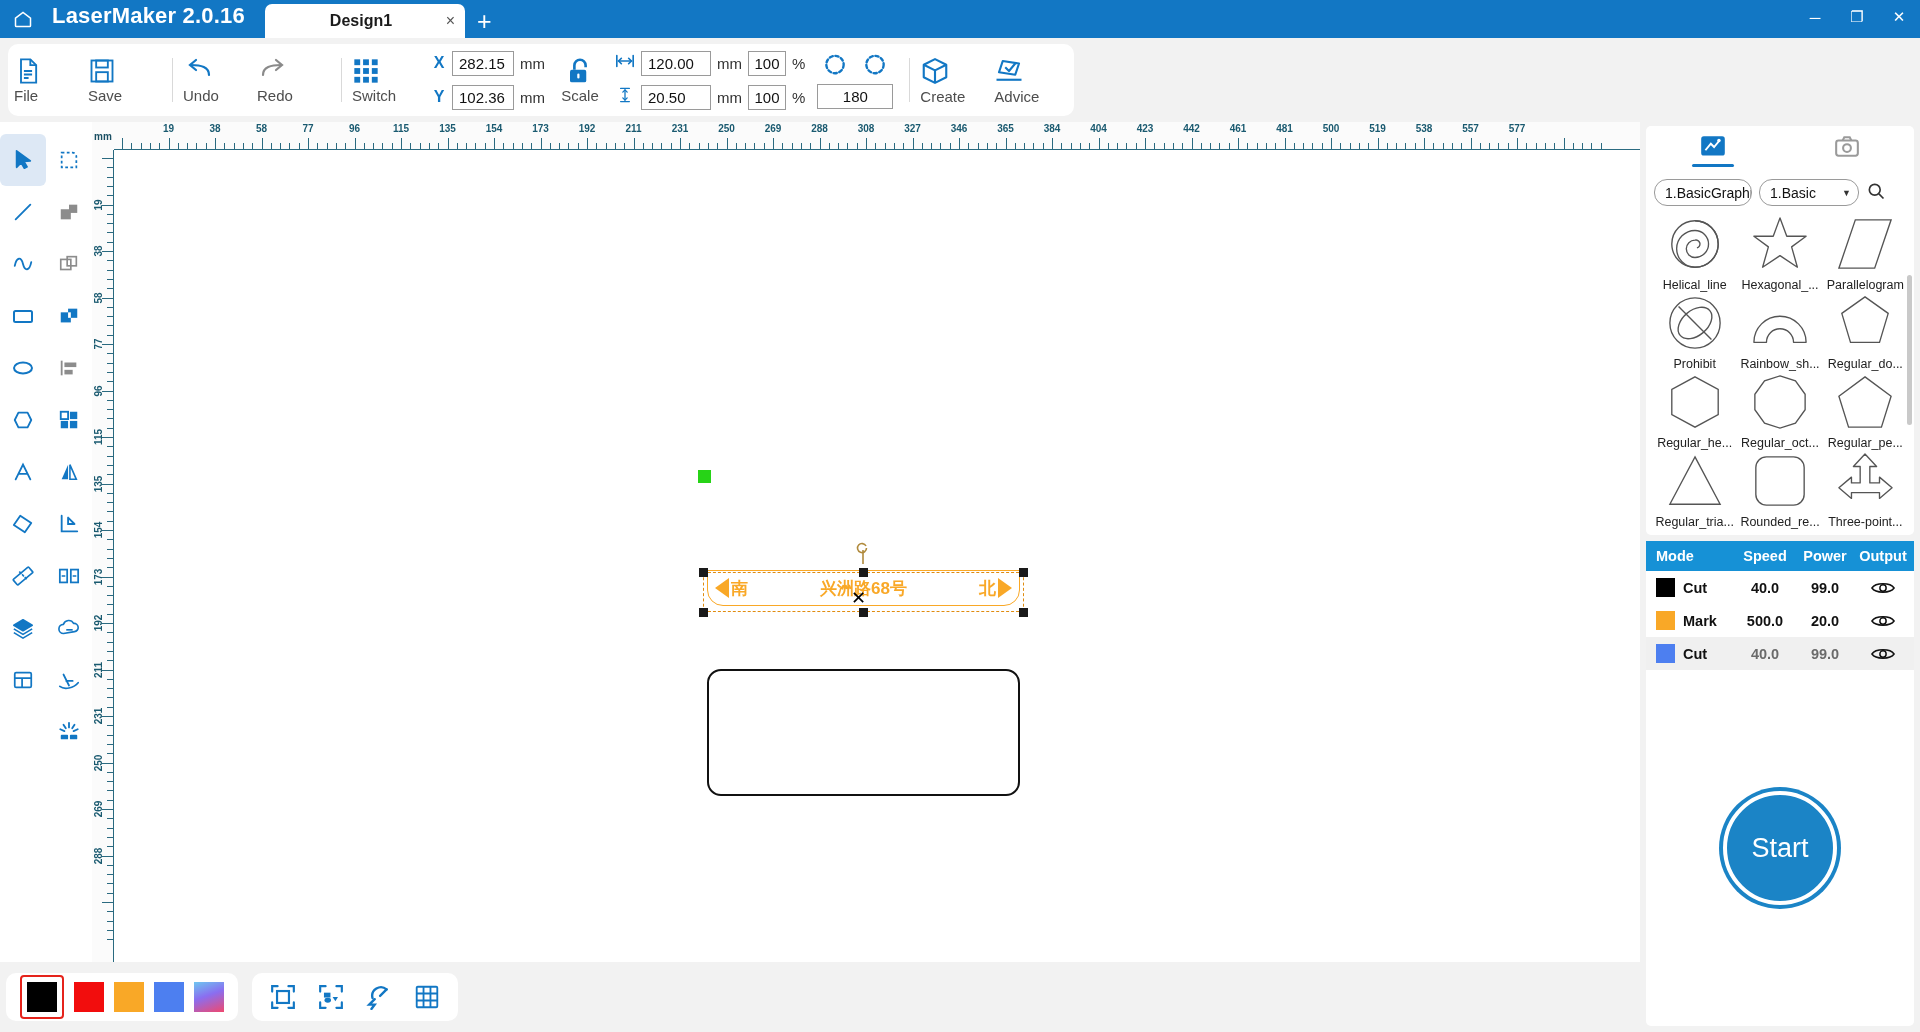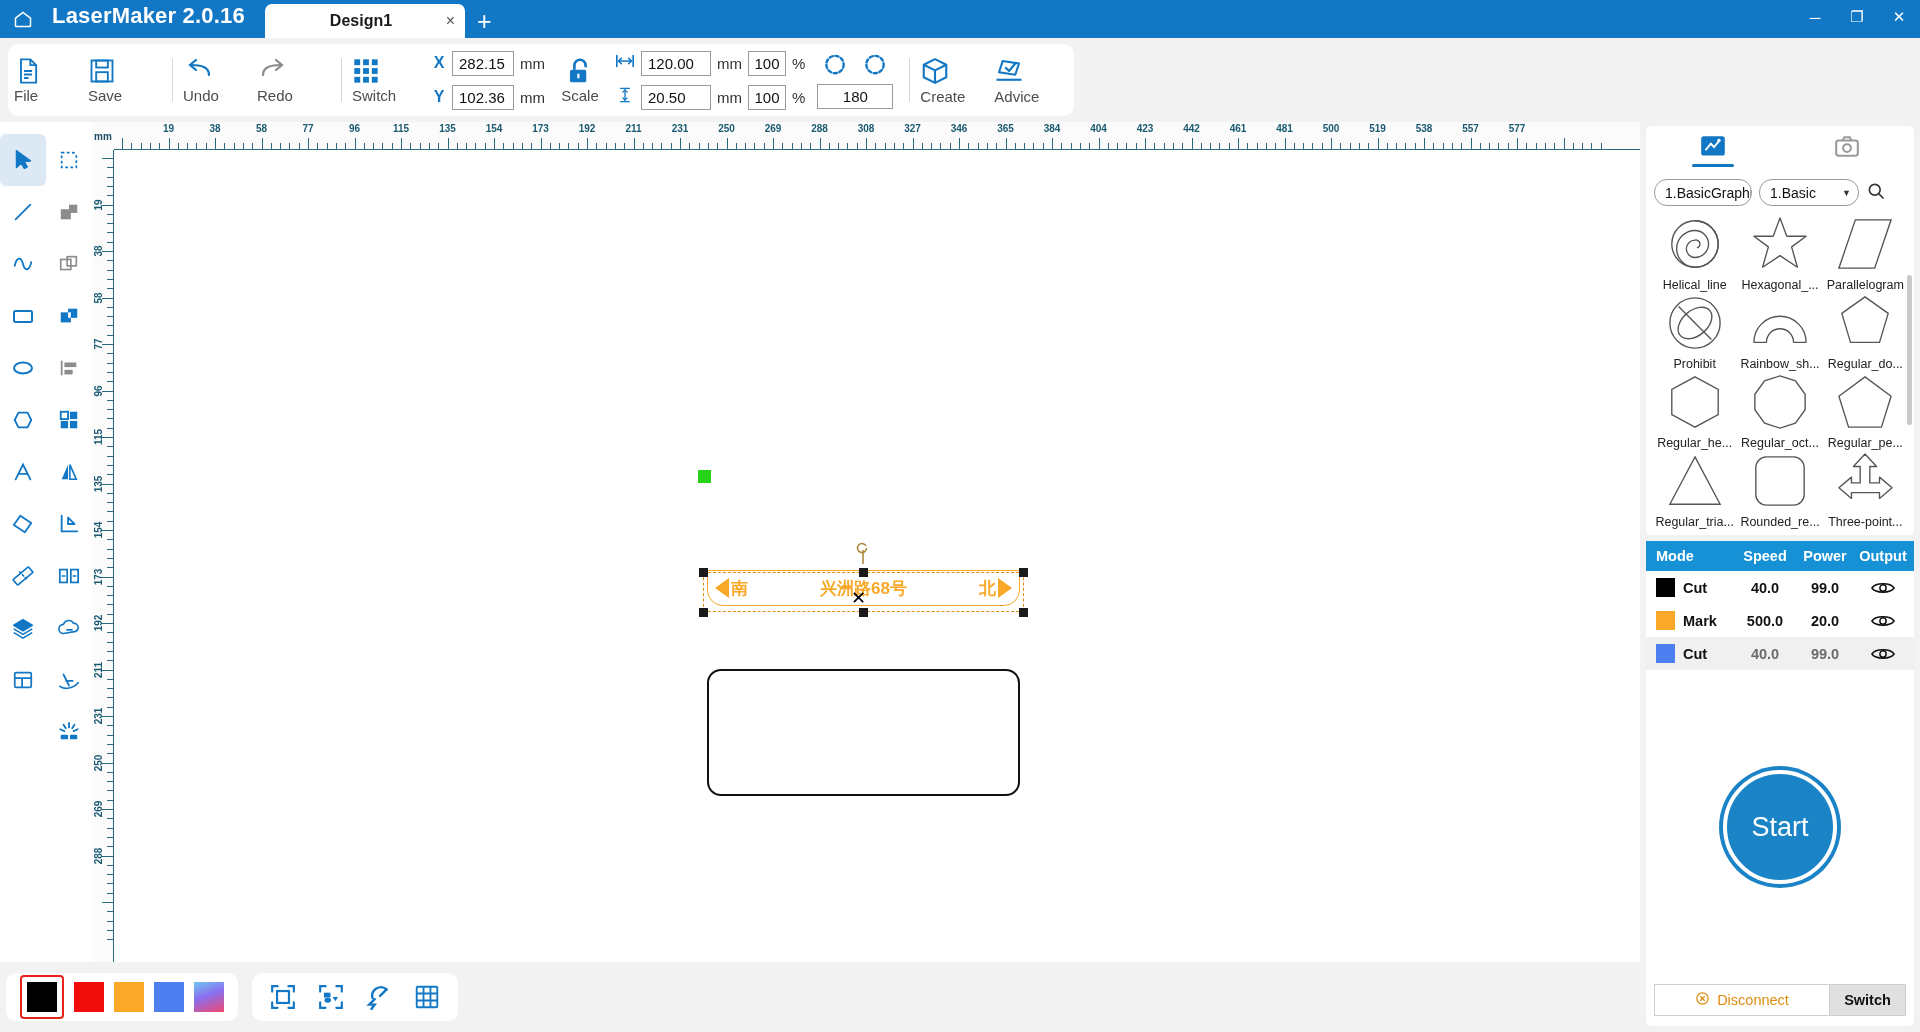--- a/index.html
+++ b/index.html
@@ -1021,34 +1021,20 @@
             </div>
           </div>
         </div>
 
       <div class="start-wrap">
         <div class="start-btn">
           <span>Start</span>
         </div>
       </div>
 
-      <div class="conn-row">
-        <div class="conn-left">
-          <span>
-            <svg width="15" height="15" viewBox="0 0 24 24" fill="none" stroke="#e08c10" stroke-width="2">
-                <circle cx="12" cy="12" r="9"></circle>
-                <path d="M8.5 8.5 L15.5 15.5 M15.5 8.5 L8.5 15.5"></path>
-              </svg>
-          </span>
-          <span>Disconnect</span>
-        </div>
-        <div class="conn-right">
-          <span>Switch</span>
-        </div>
-      </div>
     </div>
   </div>
 </div>
 
 <div class="bottom-strip">
   <div class="palette" id="palette">
       <div class="sw-sel">
         <div class="sw" style="background: rgb(0, 0, 0);"></div>
       </div>
       <div class="sw" style="background: rgb(242, 13, 13);"></div>

